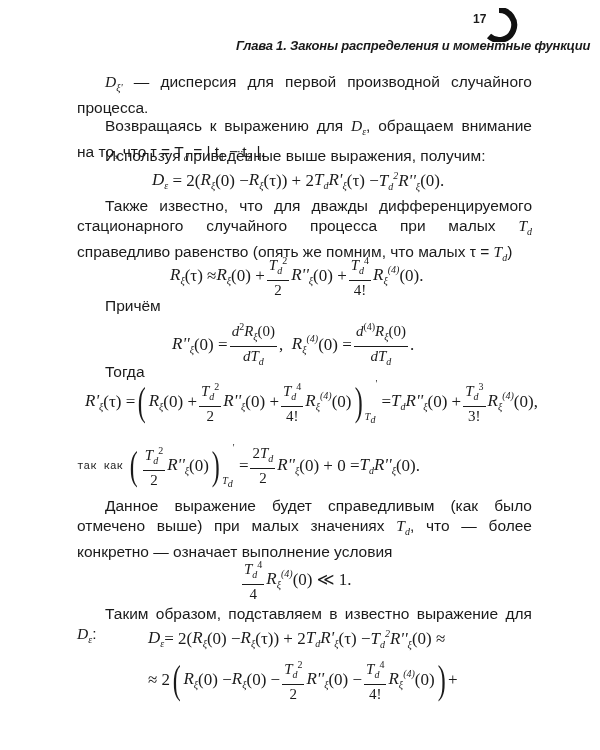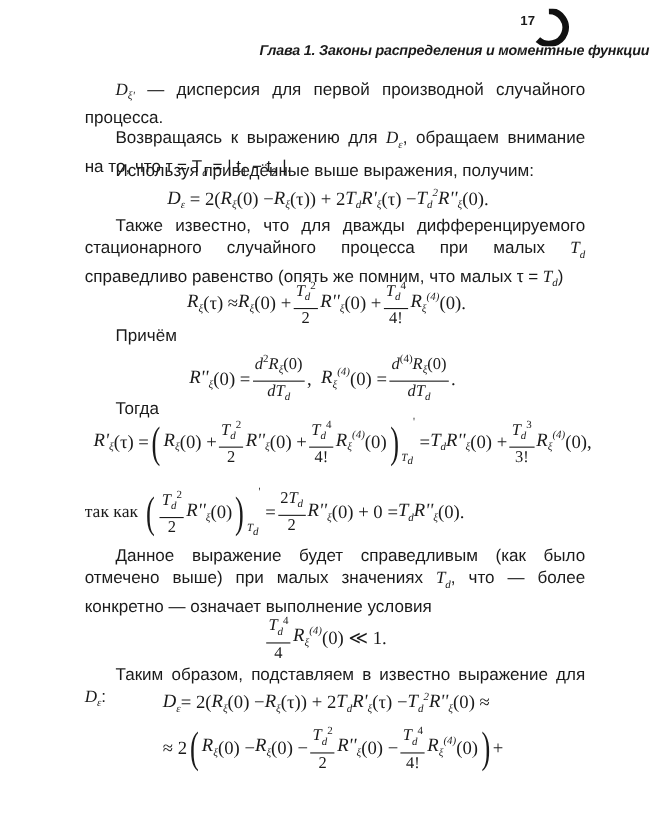--- a/index.html
+++ b/index.html
@@ -99,21 +99,21 @@
   <i>R<sub>ξ</sub><sup>(4)</sup></i>(0)<span class="big">)</span><sub style="align-self:flex-end"><i>T<sub>d</sub></i></sub><sup style="align-self:flex-start">'</sup>
   &nbsp;= <i>T<sub>d</sub>R''<sub>ξ</sub></i>(0) +
   <span class="frac">
       <span class="n"><i>T<sub>d</sub></i><sup>3</sup></span>
       <span class="d">3!</span>
     </span>
   <i>R<sub>ξ</sub><sup>(4)</sup></i>(0),
 </div>
 
 <div class="eq" style="top:442px; left:77px">
-  <span style="font-family:Liberation Serif, serif;font-size:16px">так как</span>&nbsp;<span class="big">(</span>
+  <span style="font-family:Liberation Mono, monospace;font-size:11px">так как</span>&nbsp;<span class="big">(</span>
   <span class="frac">
       <span class="n"><i>T<sub>d</sub></i><sup>2</sup></span>
       <span class="d">2</span>
     </span>
   <i>R''<sub>ξ</sub></i>(0)<span class="big">)</span><sub style="align-self:flex-end"><i>T<sub>d</sub></i></sub><sup style="align-self:flex-start">'</sup>
   &nbsp;=
   <span class="frac">
       <span class="n">2<i>T<sub>d</sub></i></span>
       <span class="d">2</span>
     </span>

